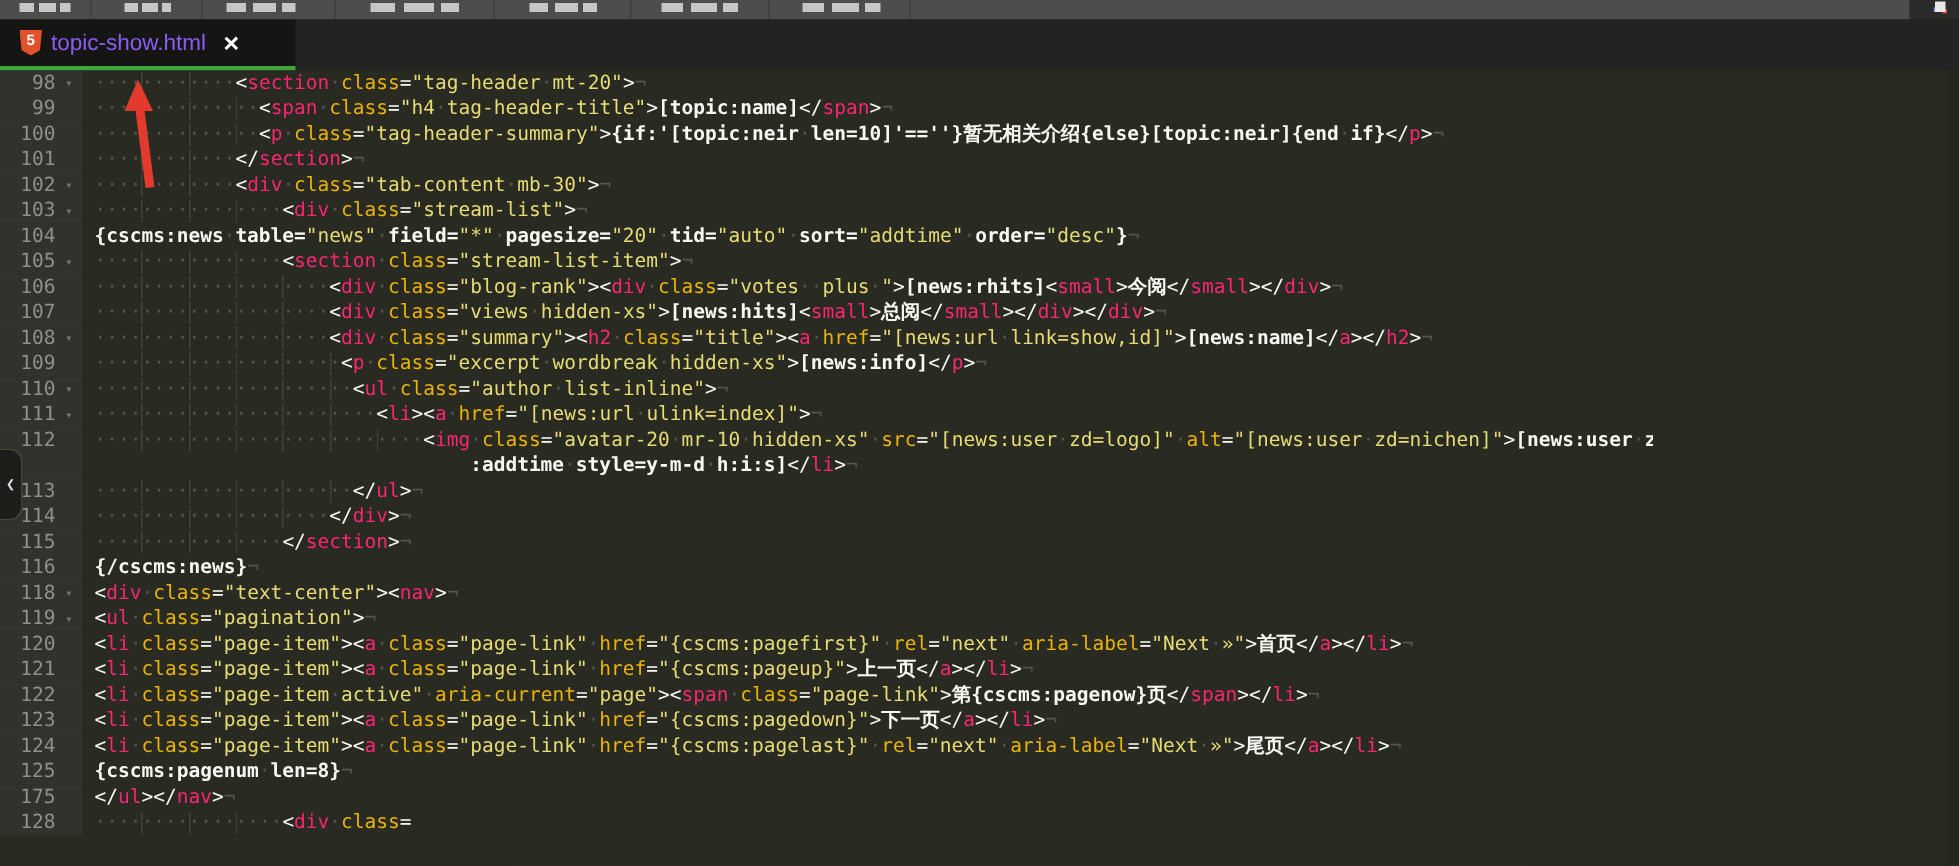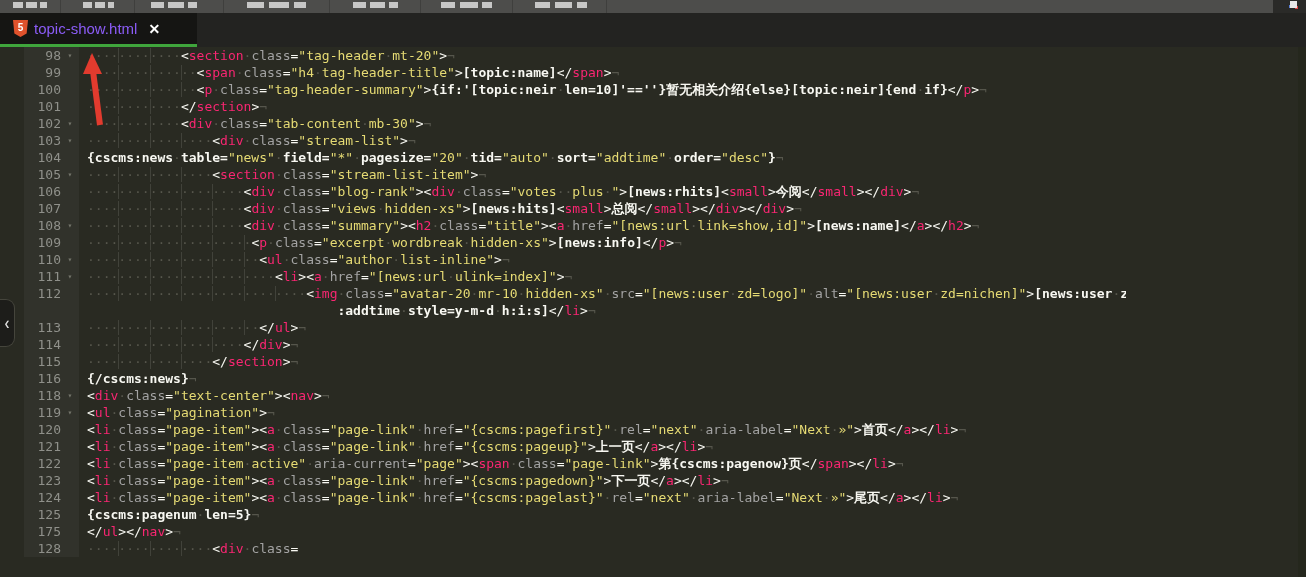--- a/index.html
+++ b/index.html
@@ -23,29 +23,29 @@
   
   .tabbar{position:absolute;left:0;top:13px;width:1306px;height:34px;background:#232321;}
   .tab{position:absolute;left:0;top:0;width:197px;height:34px;background:#151513;box-sizing:border-box;
        border-bottom:3px solid #3fa53c;display:flex;align-items:center;padding-left:13px;cursor:default;}
   .html5-icon{width:15px;height:17px;background:#e0522c;clip-path:polygon(0 0,100% 0,91% 79%,50% 100%,9% 79%);
        color:#fff;font:bold 10px/15px "Liberation Sans",sans-serif;text-align:center;flex:0 0 15px;}
   .tab-title{color:#8b5cf6;font:15px "Liberation Sans",sans-serif;margin-left:6px;text-align:center;}
   .tab-close{color:#ffffff;font:bold 14px "Liberation Sans",sans-serif;margin-left:11px;}
 
   
-  .editor{position:absolute;left:0;top:47px;width:1102px;height:530px;overflow:hidden;background:#292a22;margin-left:24px;}
+  .editor{position:absolute;left:0;top:47px;width:1102px;height:530px;overflow:hidden;background:#292a22;}
   .row{display:flex;height:17px;font:13px/17px "DejaVu Sans Mono",monospace;white-space:pre;}
   .g{flex:0 0 55px;display:flex;background:#31322b;}
   .ln{flex:0 0 37px;text-align:right;color:#8f908a;}
   .fold{flex:0 0 18px;color:#75766c;font-size:8px;line-height:18px;text-align:center;}
   .code{padding-left:8px;}
   .tk-p  {color:#f8f8f2;}
   .tk-tag{color:#f92672;}
-  .tk-attr{color:#a3a3a3;}
+  .tk-attr{color:#eab308;}
   .tk-str{color:#e6db74;}
   .tk-pln{color:#f8f8f2;font-weight:bold;}
   .ws{color:#56564c;}
   .guide{box-shadow:inset 1px 0 0 #41423a;}
   .eol{color:#56564c;}
 
   
   .right-shade{position:absolute;right:0;top:47px;width:8px;height:530px;background:#232419;opacity:.55;}
 
   
@@ -100,21 +100,21 @@
     <div class="row"><div class="g"><span class="ln">114</span><span class="fold"></span></div><div class="code"><span class="ws">·</span><span class="ws">·</span><span class="ws">·</span><span class="ws">·</span><span class="ws guide">·</span><span class="ws">·</span><span class="ws">·</span><span class="ws">·</span><span class="ws guide">·</span><span class="ws">·</span><span class="ws">·</span><span class="ws">·</span><span class="ws guide">·</span><span class="ws">·</span><span class="ws">·</span><span class="ws">·</span><span class="ws guide">·</span><span class="ws">·</span><span class="ws">·</span><span class="ws">·</span><span class="tk-p">&lt;/</span><span class="tk-tag">div</span><span class="tk-p">&gt;</span><span class="eol">¬</span></div></div>
     <div class="row"><div class="g"><span class="ln">115</span><span class="fold"></span></div><div class="code"><span class="ws">·</span><span class="ws">·</span><span class="ws">·</span><span class="ws">·</span><span class="ws guide">·</span><span class="ws">·</span><span class="ws">·</span><span class="ws">·</span><span class="ws guide">·</span><span class="ws">·</span><span class="ws">·</span><span class="ws">·</span><span class="ws guide">·</span><span class="ws">·</span><span class="ws">·</span><span class="ws">·</span><span class="tk-p">&lt;/</span><span class="tk-tag">section</span><span class="tk-p">&gt;</span><span class="eol">¬</span></div></div>
     <div class="row"><div class="g"><span class="ln">116</span><span class="fold"></span></div><div class="code"><span class="tk-pln">{/cscms:news}</span><span class="eol">¬</span></div></div>
     <div class="row"><div class="g"><span class="ln">118</span><span class="fold">▾</span></div><div class="code"><span class="tk-p">&lt;</span><span class="tk-tag">div</span><span class="ws">·</span><span class="tk-attr">class</span><span class="tk-p">=</span><span class="tk-str">"text-center"</span><span class="tk-p">&gt;&lt;</span><span class="tk-tag">nav</span><span class="tk-p">&gt;</span><span class="eol">¬</span></div></div>
     <div class="row"><div class="g"><span class="ln">119</span><span class="fold">▾</span></div><div class="code"><span class="tk-p">&lt;</span><span class="tk-tag">ul</span><span class="ws">·</span><span class="tk-attr">class</span><span class="tk-p">=</span><span class="tk-str">"pagination"</span><span class="tk-p">&gt;</span><span class="eol">¬</span></div></div>
     <div class="row"><div class="g"><span class="ln">120</span><span class="fold"></span></div><div class="code"><span class="tk-p">&lt;</span><span class="tk-tag">li</span><span class="ws">·</span><span class="tk-attr">class</span><span class="tk-p">=</span><span class="tk-str">"page-item"</span><span class="tk-p">&gt;&lt;</span><span class="tk-tag">a</span><span class="ws">·</span><span class="tk-attr">class</span><span class="tk-p">=</span><span class="tk-str">"page-link"</span><span class="ws">·</span><span class="tk-attr">href</span><span class="tk-p">=</span><span class="tk-str">"{cscms:pagefirst}"</span><span class="ws">·</span><span class="tk-attr">rel</span><span class="tk-p">=</span><span class="tk-str">"next"</span><span class="ws">·</span><span class="tk-attr">aria-label</span><span class="tk-p">=</span><span class="tk-str">"Next</span><span class="ws">·</span><span class="tk-str">»"</span><span class="tk-p">&gt;</span><span class="tk-pln">首页</span><span class="tk-p">&lt;/</span><span class="tk-tag">a</span><span class="tk-p">&gt;&lt;/</span><span class="tk-tag">li</span><span class="tk-p">&gt;</span><span class="eol">¬</span></div></div>
     <div class="row"><div class="g"><span class="ln">121</span><span class="fold"></span></div><div class="code"><span class="tk-p">&lt;</span><span class="tk-tag">li</span><span class="ws">·</span><span class="tk-attr">class</span><span class="tk-p">=</span><span class="tk-str">"page-item"</span><span class="tk-p">&gt;&lt;</span><span class="tk-tag">a</span><span class="ws">·</span><span class="tk-attr">class</span><span class="tk-p">=</span><span class="tk-str">"page-link"</span><span class="ws">·</span><span class="tk-attr">href</span><span class="tk-p">=</span><span class="tk-str">"{cscms:pageup}"</span><span class="tk-p">&gt;</span><span class="tk-pln">上一页</span><span class="tk-p">&lt;/</span><span class="tk-tag">a</span><span class="tk-p">&gt;&lt;/</span><span class="tk-tag">li</span><span class="tk-p">&gt;</span><span class="eol">¬</span></div></div>
     <div class="row"><div class="g"><span class="ln">122</span><span class="fold"></span></div><div class="code"><span class="tk-p">&lt;</span><span class="tk-tag">li</span><span class="ws">·</span><span class="tk-attr">class</span><span class="tk-p">=</span><span class="tk-str">"page-item</span><span class="ws">·</span><span class="tk-str">active"</span><span class="ws">·</span><span class="tk-attr">aria-current</span><span class="tk-p">=</span><span class="tk-str">"page"</span><span class="tk-p">&gt;&lt;</span><span class="tk-tag">span</span><span class="ws">·</span><span class="tk-attr">class</span><span class="tk-p">=</span><span class="tk-str">"page-link"</span><span class="tk-p">&gt;</span><span class="tk-pln">第{cscms:pagenow}页</span><span class="tk-p">&lt;/</span><span class="tk-tag">span</span><span class="tk-p">&gt;&lt;/</span><span class="tk-tag">li</span><span class="tk-p">&gt;</span><span class="eol">¬</span></div></div>
     <div class="row"><div class="g"><span class="ln">123</span><span class="fold"></span></div><div class="code"><span class="tk-p">&lt;</span><span class="tk-tag">li</span><span class="ws">·</span><span class="tk-attr">class</span><span class="tk-p">=</span><span class="tk-str">"page-item"</span><span class="tk-p">&gt;&lt;</span><span class="tk-tag">a</span><span class="ws">·</span><span class="tk-attr">class</span><span class="tk-p">=</span><span class="tk-str">"page-link"</span><span class="ws">·</span><span class="tk-attr">href</span><span class="tk-p">=</span><span class="tk-str">"{cscms:pagedown}"</span><span class="tk-p">&gt;</span><span class="tk-pln">下一页</span><span class="tk-p">&lt;/</span><span class="tk-tag">a</span><span class="tk-p">&gt;&lt;/</span><span class="tk-tag">li</span><span class="tk-p">&gt;</span><span class="eol">¬</span></div></div>
     <div class="row"><div class="g"><span class="ln">124</span><span class="fold"></span></div><div class="code"><span class="tk-p">&lt;</span><span class="tk-tag">li</span><span class="ws">·</span><span class="tk-attr">class</span><span class="tk-p">=</span><span class="tk-str">"page-item"</span><span class="tk-p">&gt;&lt;</span><span class="tk-tag">a</span><span class="ws">·</span><span class="tk-attr">class</span><span class="tk-p">=</span><span class="tk-str">"page-link"</span><span class="ws">·</span><span class="tk-attr">href</span><span class="tk-p">=</span><span class="tk-str">"{cscms:pagelast}"</span><span class="ws">·</span><span class="tk-attr">rel</span><span class="tk-p">=</span><span class="tk-str">"next"</span><span class="ws">·</span><span class="tk-attr">aria-label</span><span class="tk-p">=</span><span class="tk-str">"Next</span><span class="ws">·</span><span class="tk-str">»"</span><span class="tk-p">&gt;</span><span class="tk-pln">尾页</span><span class="tk-p">&lt;/</span><span class="tk-tag">a</span><span class="tk-p">&gt;&lt;/</span><span class="tk-tag">li</span><span class="tk-p">&gt;</span><span class="eol">¬</span></div></div>
-    <div class="row"><div class="g"><span class="ln">125</span><span class="fold"></span></div><div class="code"><span class="tk-pln">{cscms:pagenum</span><span class="ws">·</span><span class="tk-pln">len=5}</span><span class="eol">¬</span></div></div>
+    <div class="row"><div class="g"><span class="ln">125</span><span class="fold"></span></div><div class="code"><span class="tk-pln">{cscms:pagenum</span><span class="ws">·</span><span class="tk-pln">len=8}</span><span class="eol">¬</span></div></div>
     <div class="row"><div class="g"><span class="ln">175</span><span class="fold"></span></div><div class="code"><span class="tk-p">&lt;/</span><span class="tk-tag">ul</span><span class="tk-p">&gt;&lt;/</span><span class="tk-tag">nav</span><span class="tk-p">&gt;</span><span class="eol">¬</span></div></div>
     <div class="row"><div class="g"><span class="ln">128</span><span class="fold"></span></div><div class="code"><span class="ws">·</span><span class="ws">·</span><span class="ws">·</span><span class="ws">·</span><span class="ws guide">·</span><span class="ws">·</span><span class="ws">·</span><span class="ws">·</span><span class="ws guide">·</span><span class="ws">·</span><span class="ws">·</span><span class="ws">·</span><span class="ws guide">·</span><span class="ws">·</span><span class="ws">·</span><span class="ws">·</span><span class="tk-p">&lt;</span><span class="tk-tag">div</span><span class="ws">·</span><span class="tk-attr">class</span><span class="tk-p">=</span></div></div>
   </div>
 <div class="right-shade"></div>
 
 <div class="panel-toggle">
   <span>❮</span>
 </div>
 
 <svg class="arrow-svg" width="40" height="78">

